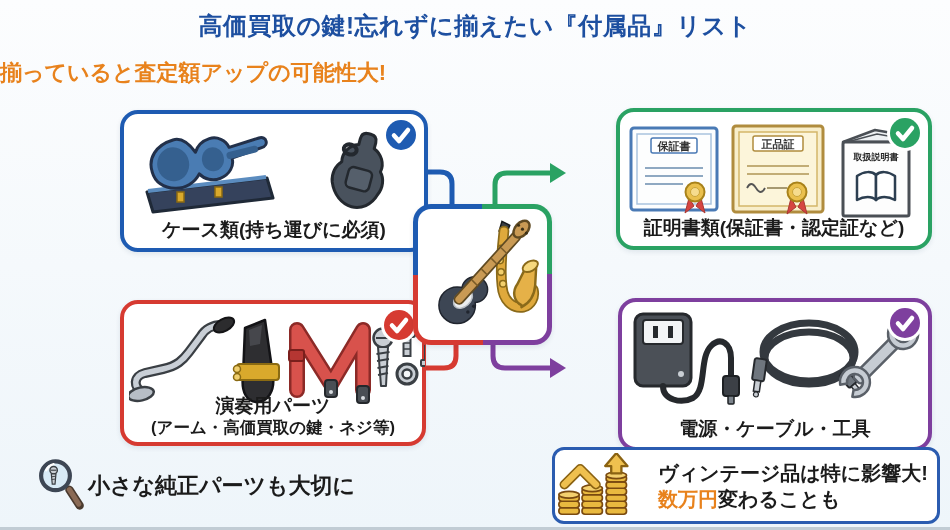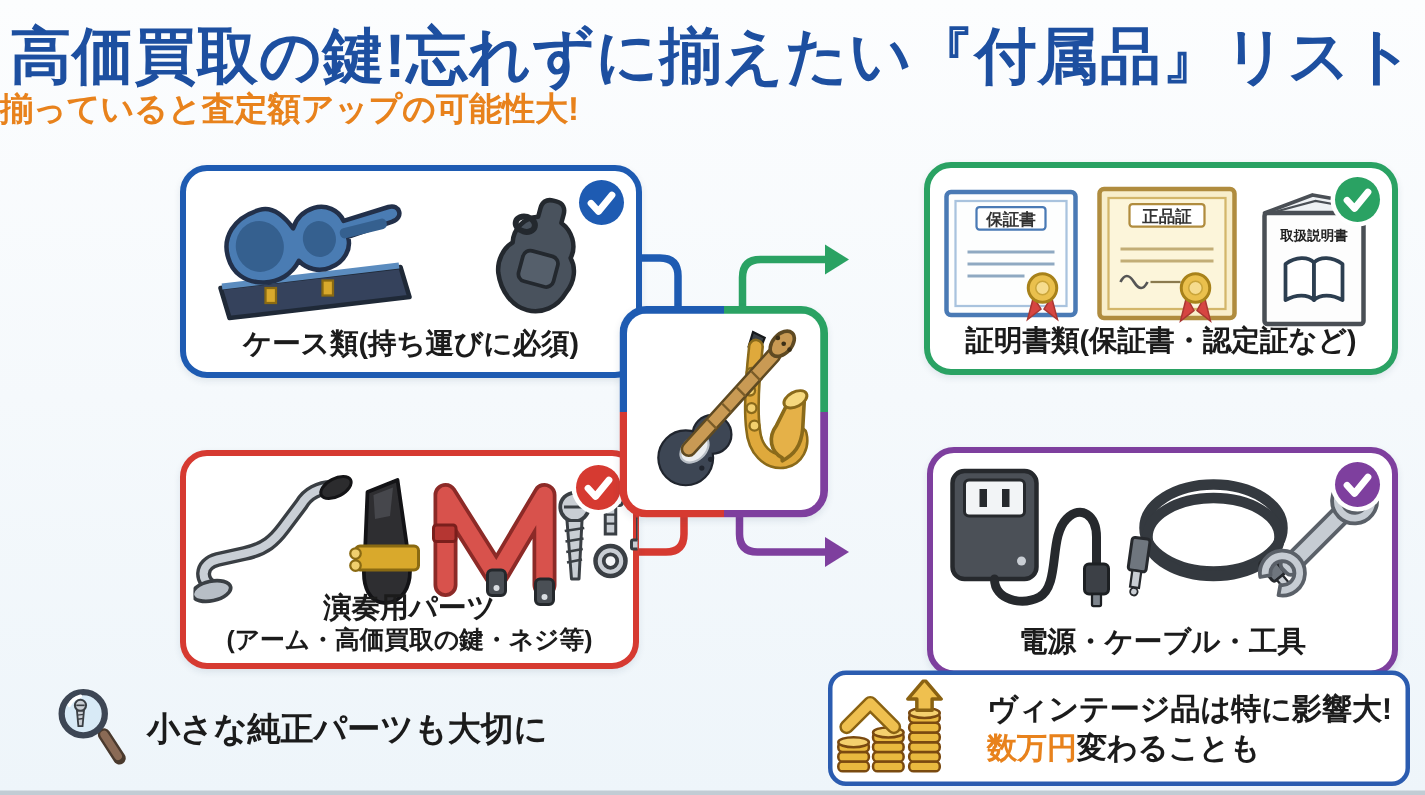--- a/index.html
+++ b/index.html
@@ -4,21 +4,21 @@
 <style>
   html,body { margin:0; padding:0; background:#e8edf2; }
   .canvas {
     position:relative; width:950px; height:530px; overflow:hidden;
     background:linear-gradient(180deg,#fcfdfe 0%, #eef5fa 100%);
     font-family:"Liberation Sans","DejaVu Sans",sans-serif;
   }
   .canvas::after { content:""; position:absolute; left:0; right:0; bottom:0; height:3px;
     background:rgba(90,110,125,.30); }
   .title { position:absolute; top:10px; left:0; width:100%; text-align:center;
-    font-size:41px; font-weight:900; color:#1d4fa0; letter-spacing:.5px; white-space:nowrap; }
+    font-size:24px; font-weight:900; color:#1d4fa0; letter-spacing:.5px; white-space:nowrap; }
   .subtitle { position:absolute; top:58px; left:0; width:100%; text-align:left;
     font-size:22px; font-weight:800; color:#e8821c; white-space:nowrap; }
 
   .connectors { position:absolute; left:0; top:0; z-index:1; }
 
   .box { position:absolute; background:#fff; border-radius:18px; z-index:2;
     box-shadow:0 2px 5px rgba(30,60,90,.10); box-sizing:border-box;margin-left:48px; }
   #box-cases { left:72px;  top:110px; width:308px; height:142px; border:4px solid #1e5bb2; }
   #box-certs { left:568px; top:108px; width:316px; height:142px; border:4px solid #2aa263; }
   #box-parts { left:72px;  top:300px; width:306px; height:146px; border:4px solid #d63a31; }
@@ -38,21 +38,21 @@
   #box-certs .check { background:#2aa263; }
   #box-parts .check { background:#d63a31; }
   #box-power .check { background:#7e3f9e; }
 
   .center-box { position:absolute; left:413px; top:204px; width:129px; height:131px;
     border-radius:18px; border:5px solid transparent; z-index:2;
     background:linear-gradient(#fff,#fff) padding-box,
       conic-gradient(#2aa263 0 25%, #7e3f9e 0 50%, #d63a31 0 75%, #1e5bb2 0 100%) border-box;
     box-shadow:0 2px 5px rgba(30,60,90,.10); display:flex; align-items:center; justify-content:center; }
 
-  .note { position:absolute; left:36px; top:458px; display:flex; align-items:center; gap:10px; z-index:2; }
+  .note { position:absolute; left:36px; top:458px; display:flex; align-items:center; gap:0; z-index:2; }
   .note-text { font-size:22px; font-weight:800; color:#1b1b1b; white-space:nowrap; }
 
   .highlight { position:absolute; left:552px; top:447px; width:388px; height:77px;
     background:#fff; border:3px solid #2b5cb0; border-radius:12px; box-sizing:border-box;
     display:flex; align-items:center; gap:25px; padding:0 2px; z-index:2; }
   .hl-text { display:flex; flex-direction:column; justify-content:center; line-height:1.3; }
   .hl-line { font-size:20px; font-weight:900; color:#1b1b1b; white-space:nowrap; }
   .hl-amount { color:#e8821c; }
 
   svg text { font-family:"Liberation Sans","DejaVu Sans",sans-serif; }

